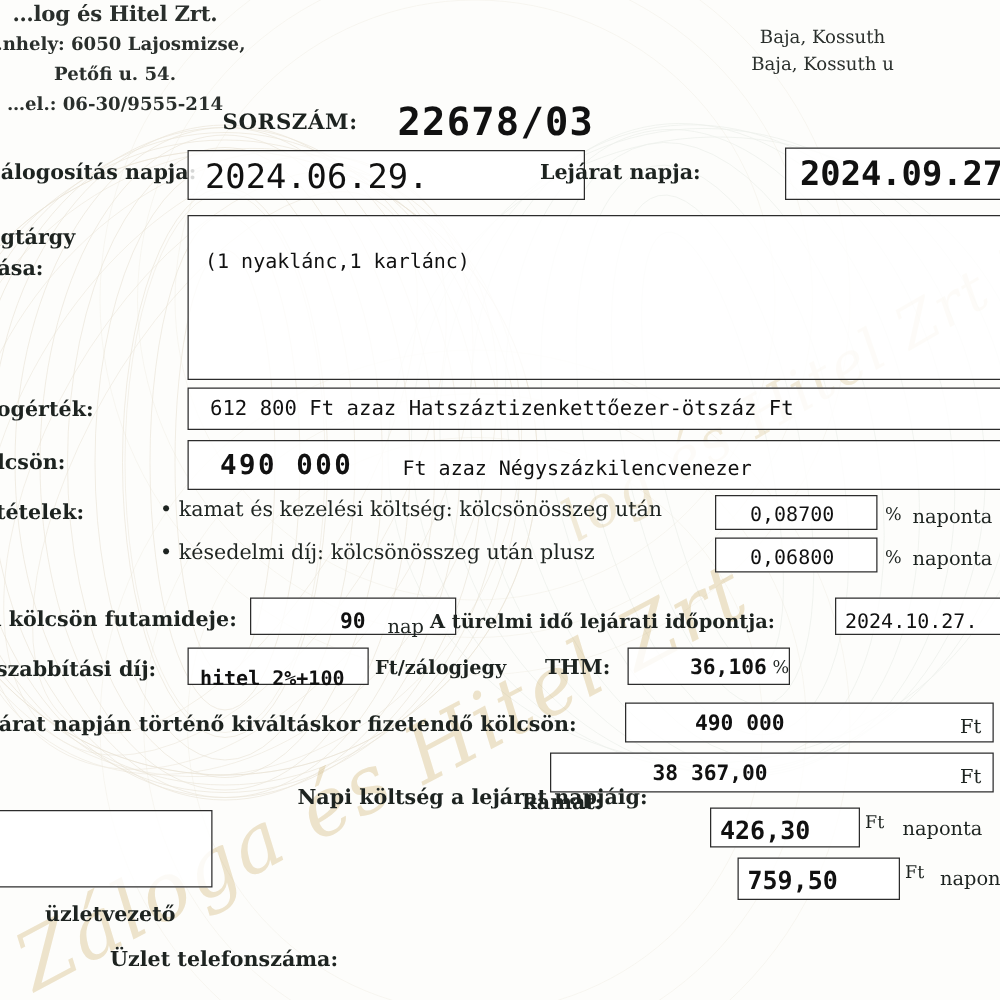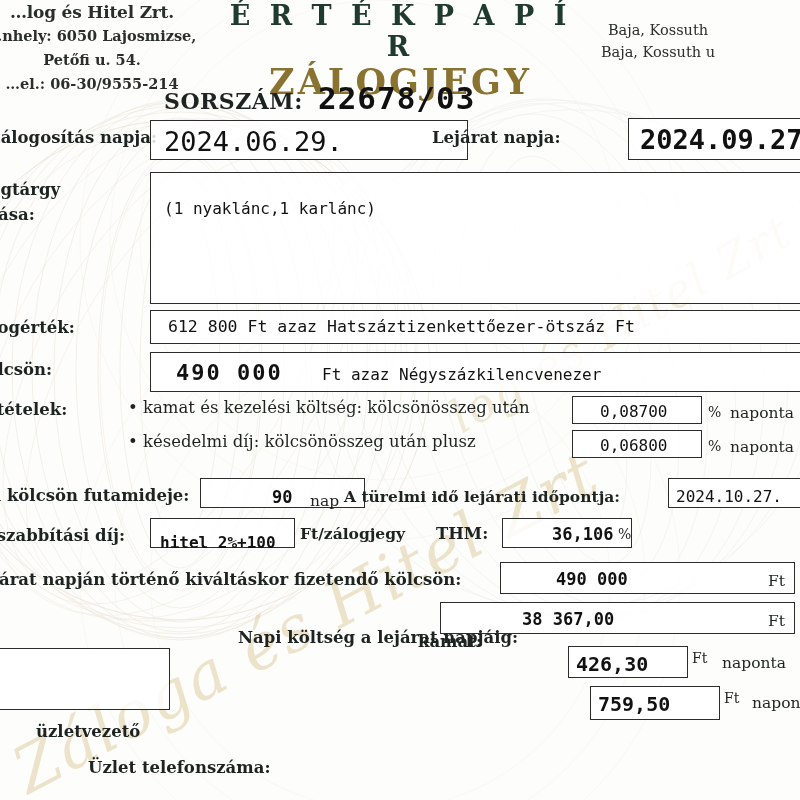--- a/index.html
+++ b/index.html
@@ -106,25 +106,25 @@
     top: 20px;
     width: 300px;
     text-align: center;
     font-family: "DejaVu Serif", serif;
     font-size: 14.5px;
     color: #2a2f2c;
     line-height: 1.5;
   }
   .serial-label {
     position: absolute;
-    left: 164px;
+    left: 178px;
     top: 88px;
     font-family: "DejaVu Serif", serif;
     font-weight: bold;
-    font-size: 22px;
+    font-size: 17px;
     color: #1d2320;
     letter-spacing: 0.5px;
   }
   .serial-value {
     position: absolute;
     left: 318px;
     top: 80px;
     font-family: "DejaVu Sans Mono", monospace;
     font-weight: bold;
     font-size: 31px;
@@ -260,24 +260,20 @@
 
   <div class="content">
 
     <div class="company">
       <div class="c-name">…log és Hitel Zrt.</div>
       <div class="c-line">…nhely: 6050 Lajosmizse,</div>
       <div class="c-line">Petőfi u. 54.</div>
       <div class="c-line">…el.: 06-30/9555-214</div>
     </div>
 
-    <div class="title-block">
-      <div class="title-1">É R T É K P A P Í R</div>
-      <div class="title-2">ZÁLOGJEGY</div>
-    </div>
 
     <div class="branch">
       <div>Baja, Kossuth</div>
       <div>Baja, Kossuth u</div>
     </div>
 
     <div class="serial-label">SORSZÁM:</div>
     <div class="serial-value">22678/03</div>
 
     <div class="lbl" style="left:-42px; top:128px;">…elzálogosítás napja:</div>

